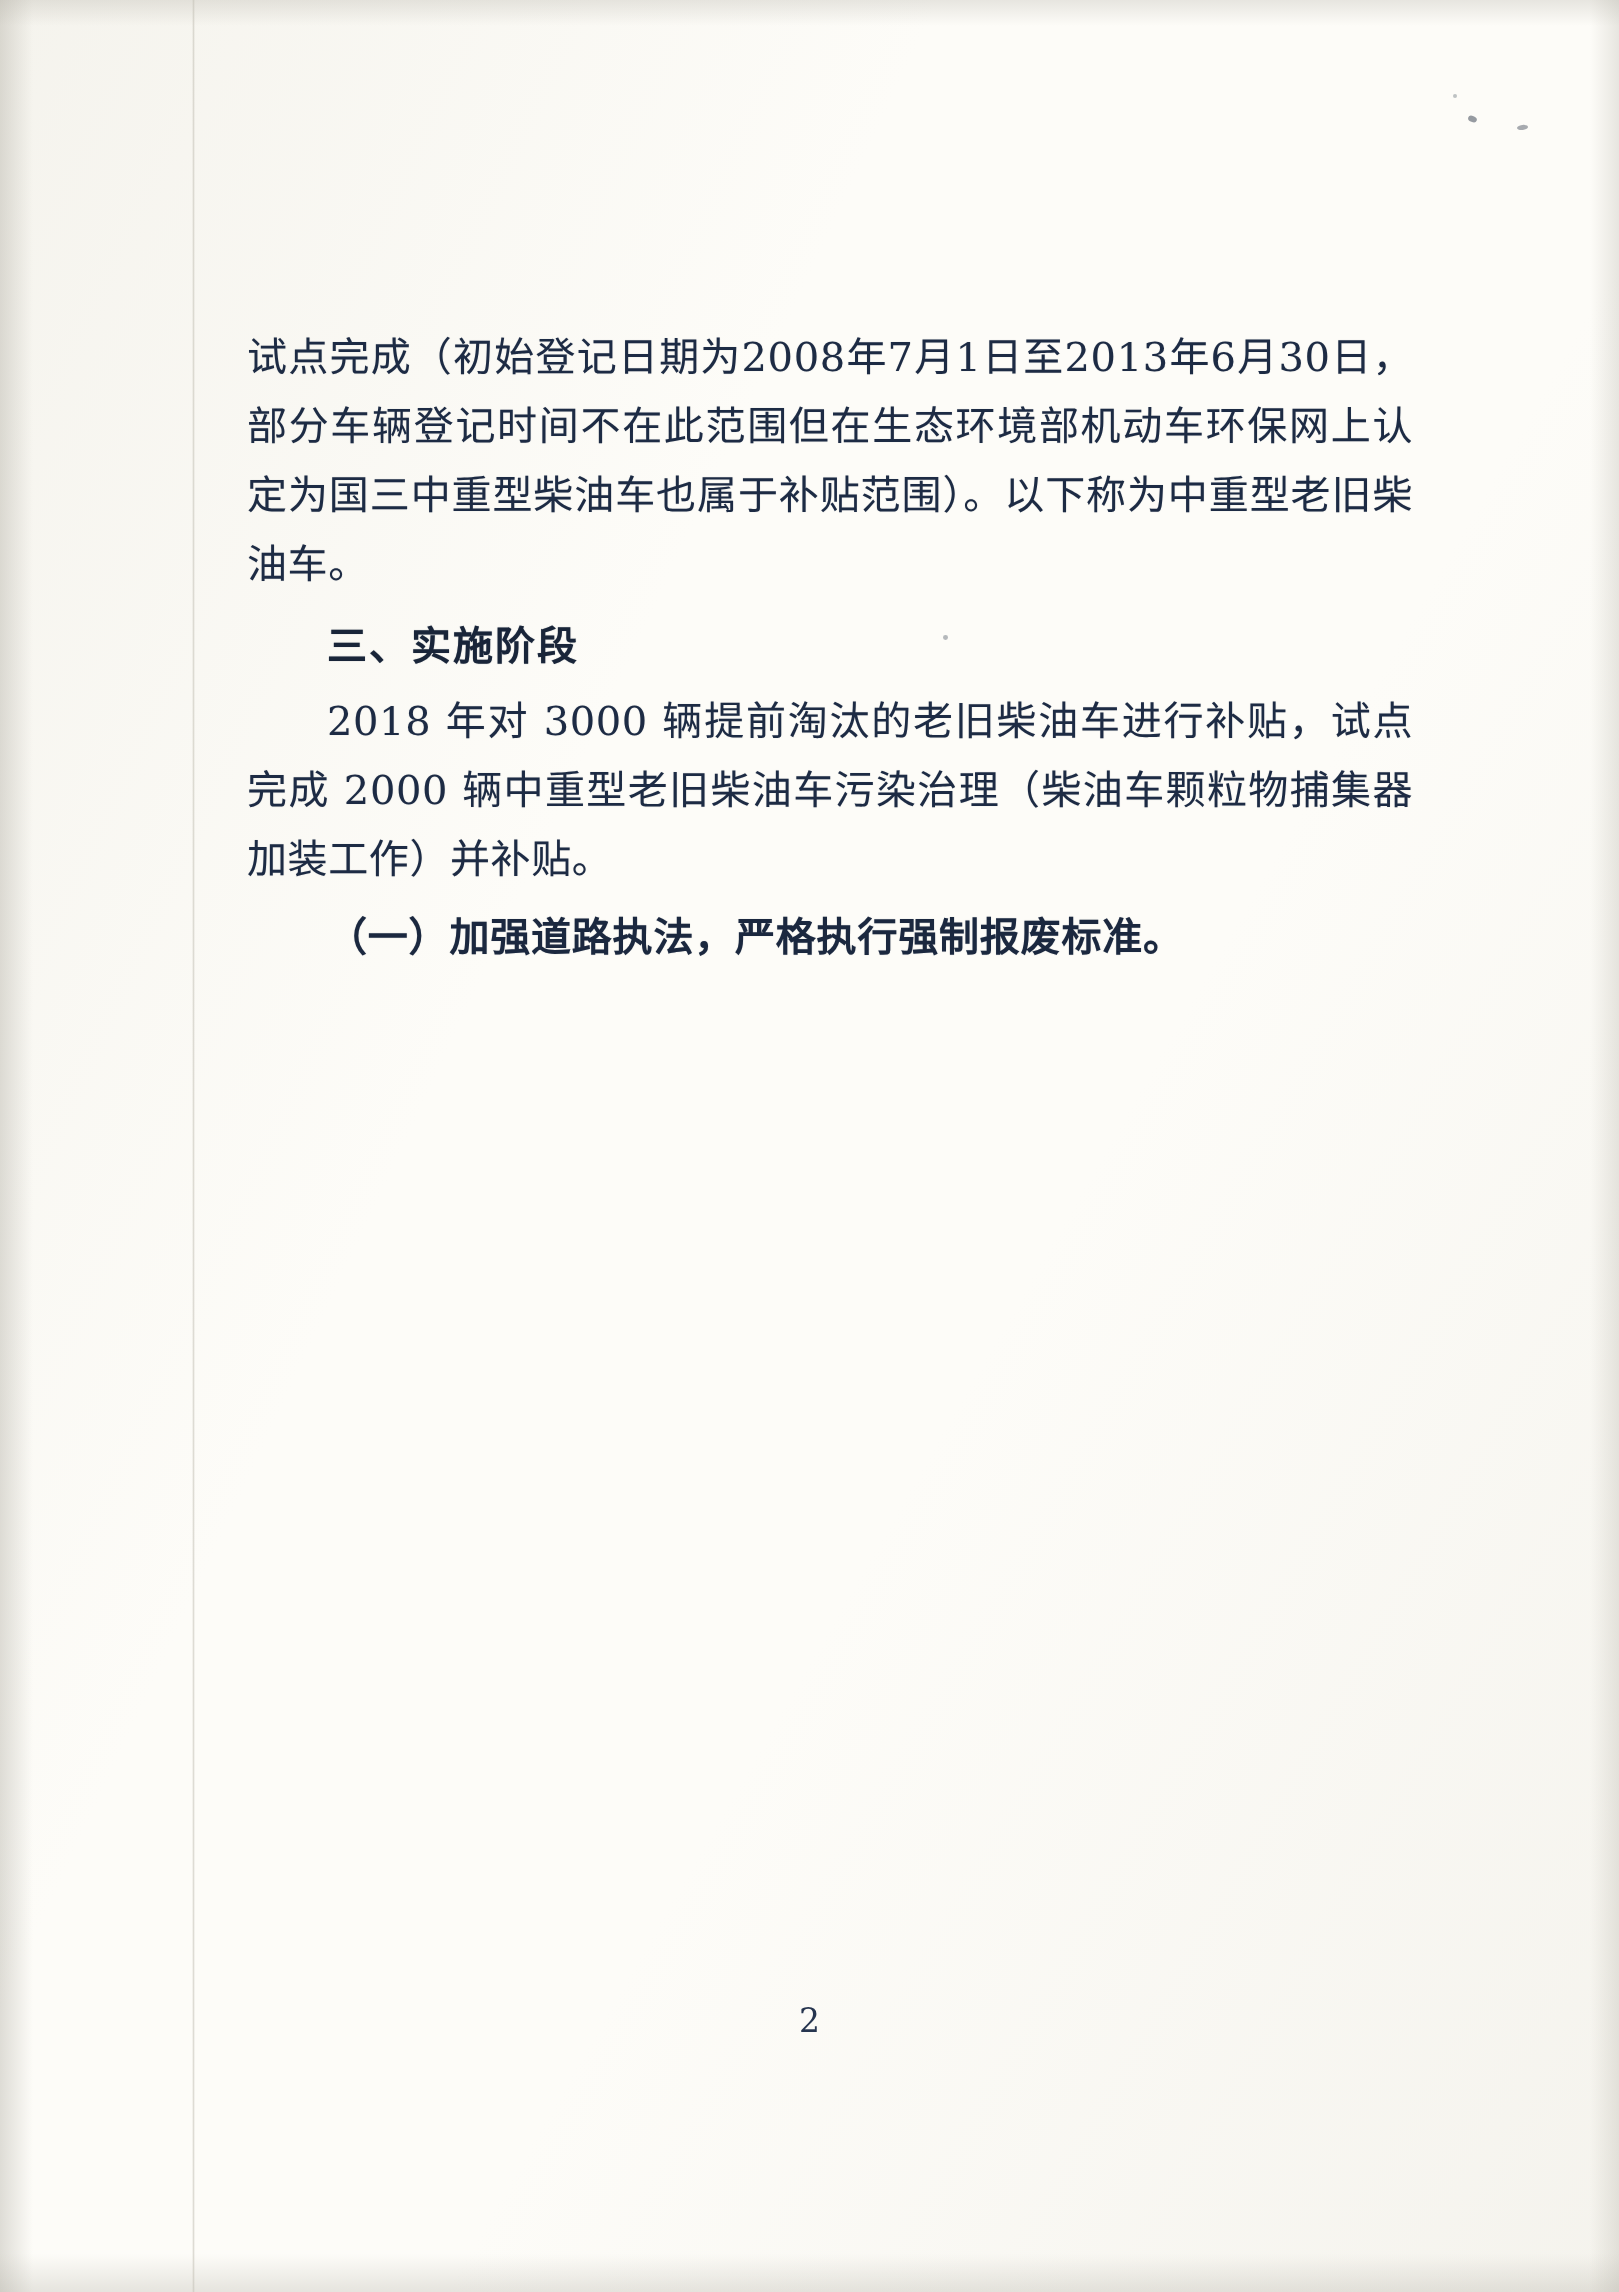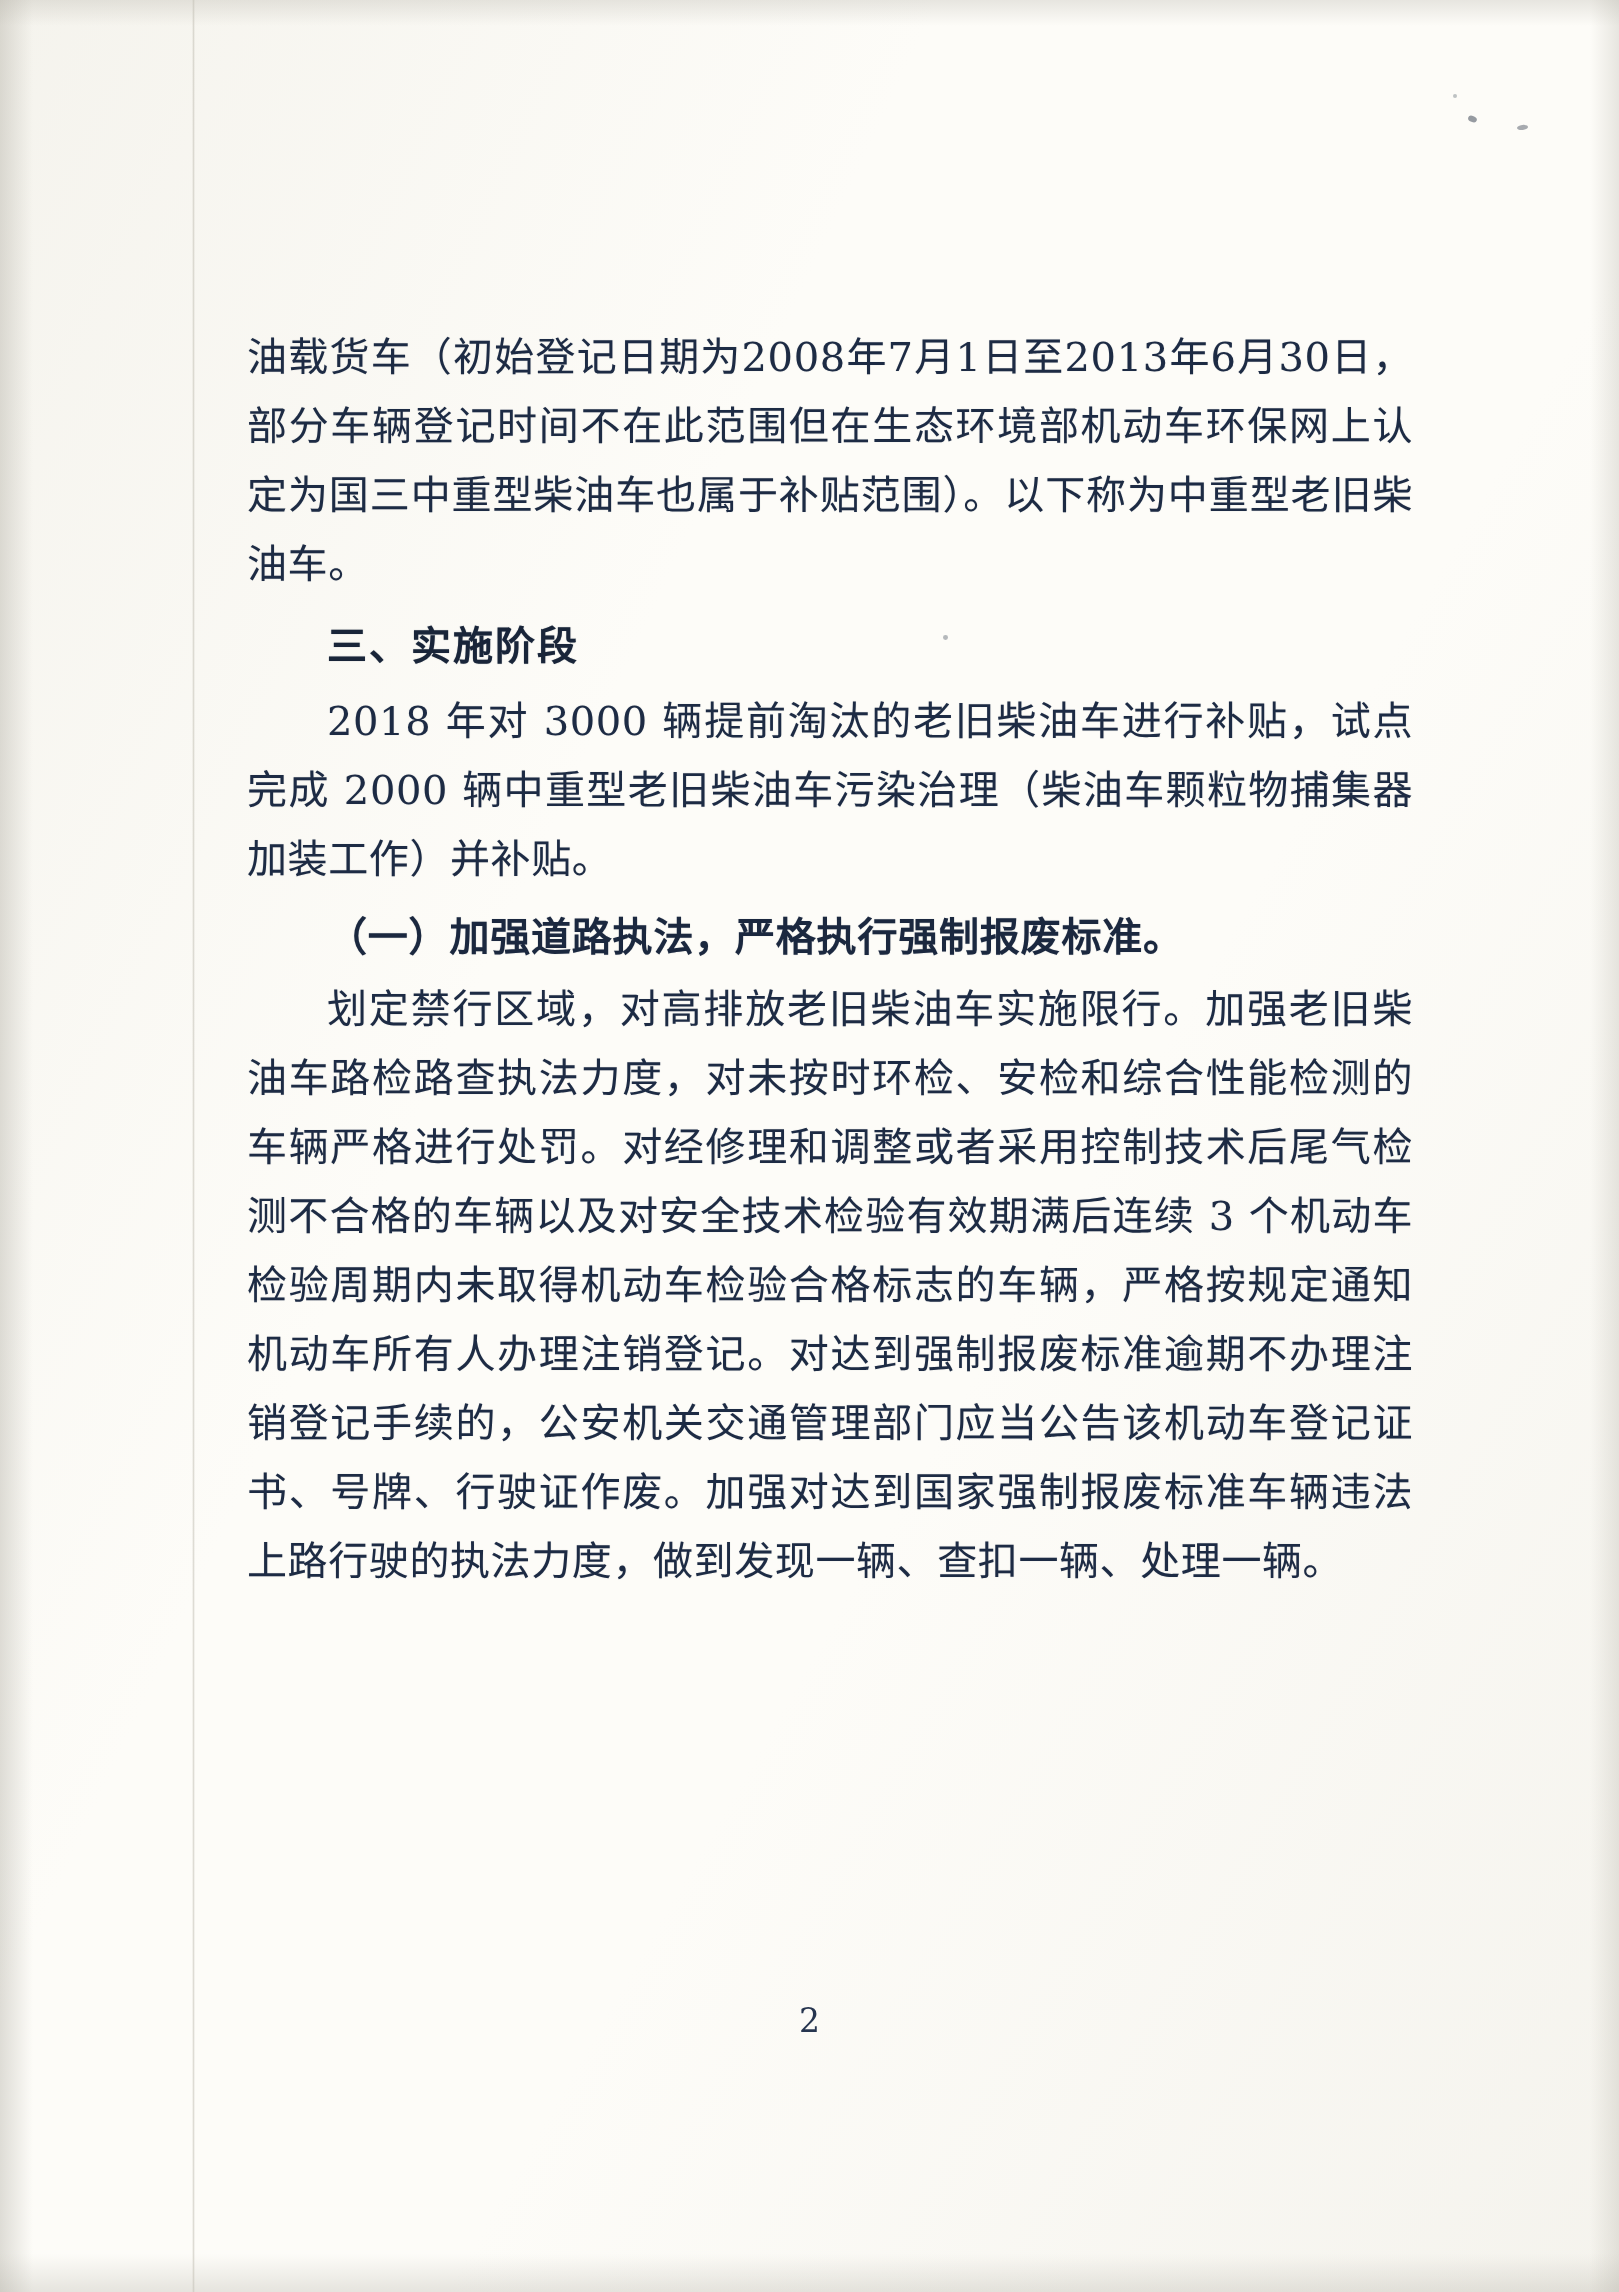--- a/index.html
+++ b/index.html
@@ -133,30 +133,29 @@
   <div class="edge edge-bottom"></div>
   <div class="paper-fold"></div>
 
   <div class="speck speck-a"></div>
   <div class="speck speck-b"></div>
   <div class="speck speck-c"></div>
   <div class="speck speck-d"></div>
 
   <div id="content">
 
-    <p class="para">油载货车（初始登记日期为2008年7月1日至2013年6月30日，部分车辆登记时间不在此范围但在生态环境部机动车环保网上认定为国三中重型柴油车也属于补贴范围）。以下称为中重型老旧柴油车。</p>
+    <p class="para">试点完成（初始登记日期为2008年7月1日至2013年6月30日，部分车辆登记时间不在此范围但在生态环境部机动车环保网上认定为国三中重型柴油车也属于补贴范围）。以下称为中重型老旧柴油车。</p>
 
     <h2 class="heading">三、实施阶段</h2>
 
     <p class="para indent">2018 年对 3000 辆提前淘汰的老旧柴油车进行补贴，试点完成 2000 辆中重型老旧柴油车污染治理（柴油车颗粒物捕集器加装工作）并补贴。</p>
 
 
 
     <h3 class="subheading">（一）加强道路执法，严格执行强制报废标准。</h3>
 
-    <p class="para indent">划定禁行区域，对高排放老旧柴油车实施限行。加强老旧柴油车路检路查执法力度，对未按时环检、安检和综合性能检测的车辆严格进行处罚。对经修理和调整或者采用控制技术后尾气检测不合格的车辆以及对安全技术检验有效期满后连续 3 个机动车检验周期内未取得机动车检验合格标志的车辆，严格按规定通知机动车所有人办理注销登记。对达到强制报废标准逾期不办理注销登记手续的，公安机关交通管理部门应当公告该机动车登记证书、号牌、行驶证作废。加强对达到国家强制报废标准车辆违法上路行驶的执法力度，做到发现一辆、查扣一辆、处理一辆。</p>
 
   </div>
 
   <div id="page-number">2</div>
 
 </div>
 
 
 </body></html>

